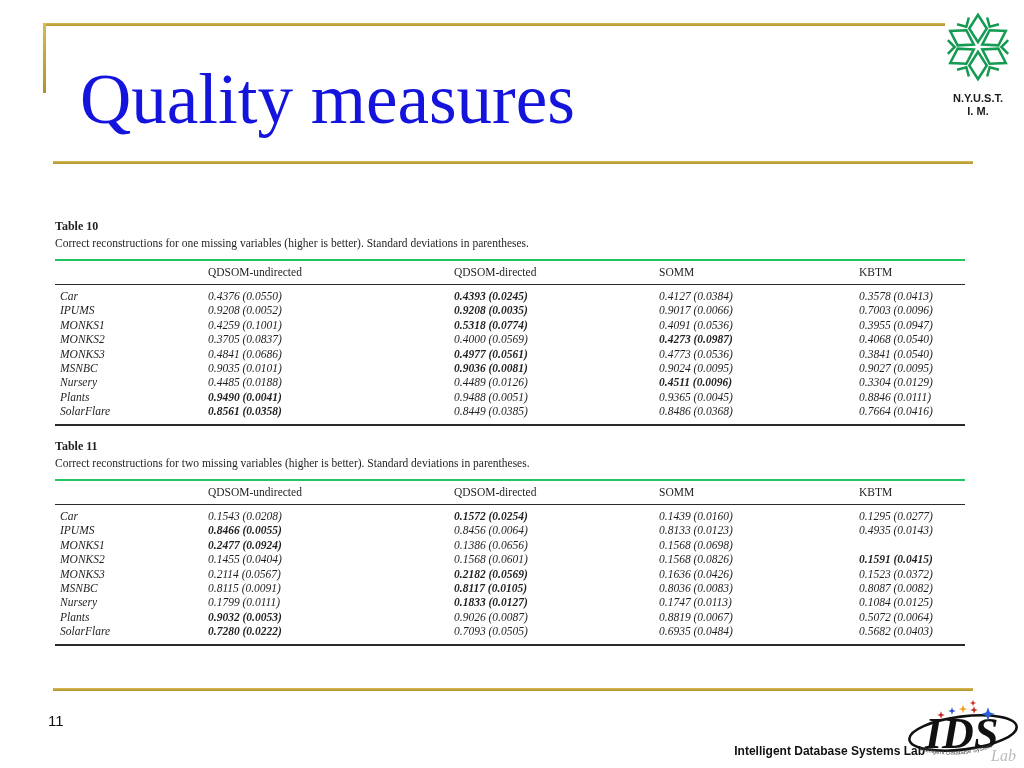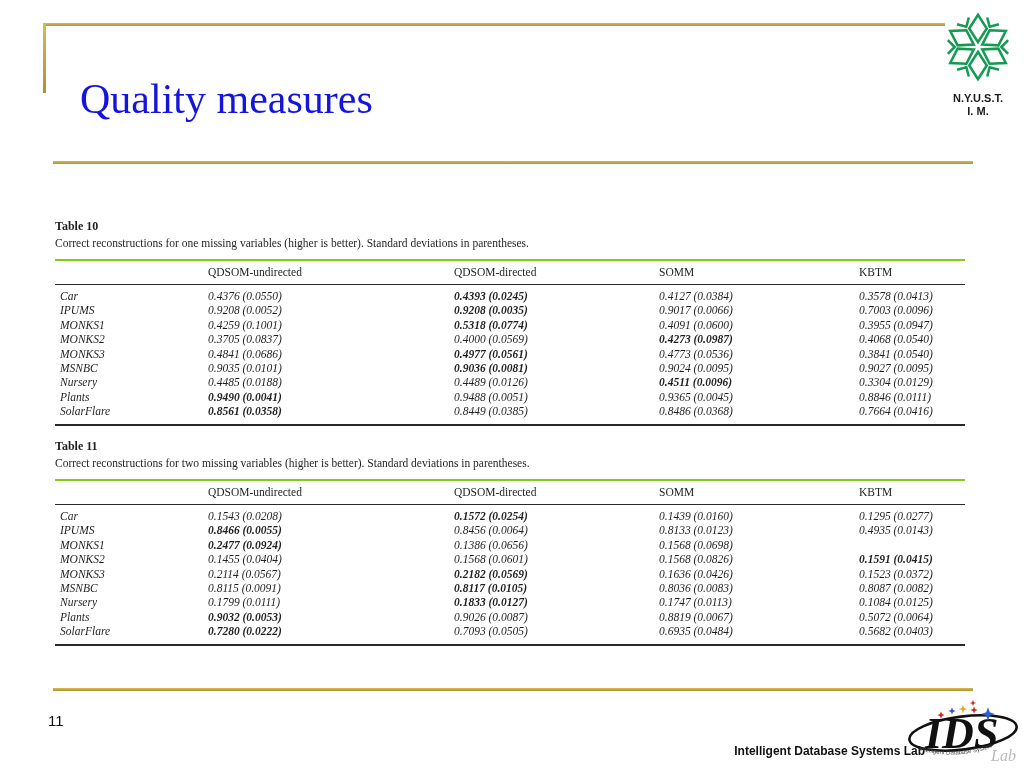--- a/index.html
+++ b/index.html
@@ -6,30 +6,30 @@
   .slide{position:relative;width:1024px;height:768px;background:#ffffff;overflow:hidden;
          font-family:"Liberation Sans",sans-serif;}
   .rule{position:absolute;background:linear-gradient(#d3b54a,#b headers);}
   .gold{background:linear-gradient(#d6ba52,#b2922e);}
   .top-rule{left:43px;top:23px;width:902px;height:3px;}
   .left-rule{left:43px;top:23px;width:3px;height:70px;}
   .title-rule{left:53px;top:161px;width:920px;height:3px;}
   .bottom-rule{left:53px;top:688px;width:920px;height:3px;}
 
   .title{position:absolute;left:80px;top:72px;margin:0;font-family:"Liberation Serif",serif;
-         font-weight:normal;font-size:42px;line-height:54px;color:#1414dd;}
+         font-weight:normal;font-size:71px;line-height:54px;color:#1414dd;}
 
   .nyust{position:absolute;left:941px;top:8px;width:74px;text-align:center;}
   .nyust-text{margin-top:2px;font-size:11px;line-height:13px;font-weight:bold;color:#1a1a1a;}
 
   .ptable-block{position:absolute;left:55px;width:910px;color:#1f1f1f;
                 font-family:"Liberation Serif",serif;}
   .pt-label{font-size:12px;font-weight:bold;line-height:13px;margin-bottom:4px;}
   .pt-caption{font-size:11.5px;line-height:13px;margin-bottom:9px;}
-  .pt-grid{border-top:2px solid #84cc16;border-bottom:2px solid #2a2a2a;margin-top:8px;}
+  .pt-grid{border-top:2px solid #22c55e;border-bottom:2px solid #2a2a2a;margin-top:8px;}
   .pt-row{display:grid;grid-template-columns:148px 246px 205px 200px 1fr;align-items:baseline;}
   .pt-head{border-bottom:1px solid #2a2a2a;padding:5px 0 6px;}
   .pt-head .pt-cell{font-size:11.5px;line-height:12px;}
   .pt-body{padding:4px 0 5px;font-style:italic;}
   .pt-body .pt-row{line-height:14.4px;}
   .pt-cell{font-size:11.5px;white-space:nowrap;padding-left:5px;}
   .pt-bold{font-weight:bold;}
 
   .page-num{position:absolute;left:48px;top:712px;font-size:15px;color:#111;}
   .footer-text{position:absolute;right:99px;top:744px;font-size:12px;font-weight:bold;color:#111;}
@@ -100,21 +100,21 @@
             <div class="pt-cell pt-name">IPUMS</div>
             <div class="pt-cell">0.9208 (0.0052)</div>
             <div class="pt-cell pt-bold">0.9208 (0.0035)</div>
             <div class="pt-cell">0.9017 (0.0066)</div>
             <div class="pt-cell">0.7003 (0.0096)</div>
           </div>
           <div class="pt-row">
             <div class="pt-cell pt-name">MONKS1</div>
             <div class="pt-cell">0.4259 (0.1001)</div>
             <div class="pt-cell pt-bold">0.5318 (0.0774)</div>
-            <div class="pt-cell">0.4091 (0.0600)</div>
+            <div class="pt-cell">0.4091 (0.0536)</div>
             <div class="pt-cell">0.3955 (0.0947)</div>
           </div>
           <div class="pt-row">
             <div class="pt-cell pt-name">MONKS2</div>
             <div class="pt-cell">0.3705 (0.0837)</div>
             <div class="pt-cell">0.4000 (0.0569)</div>
             <div class="pt-cell pt-bold">0.4273 (0.0987)</div>
             <div class="pt-cell">0.4068 (0.0540)</div>
           </div>
           <div class="pt-row">

